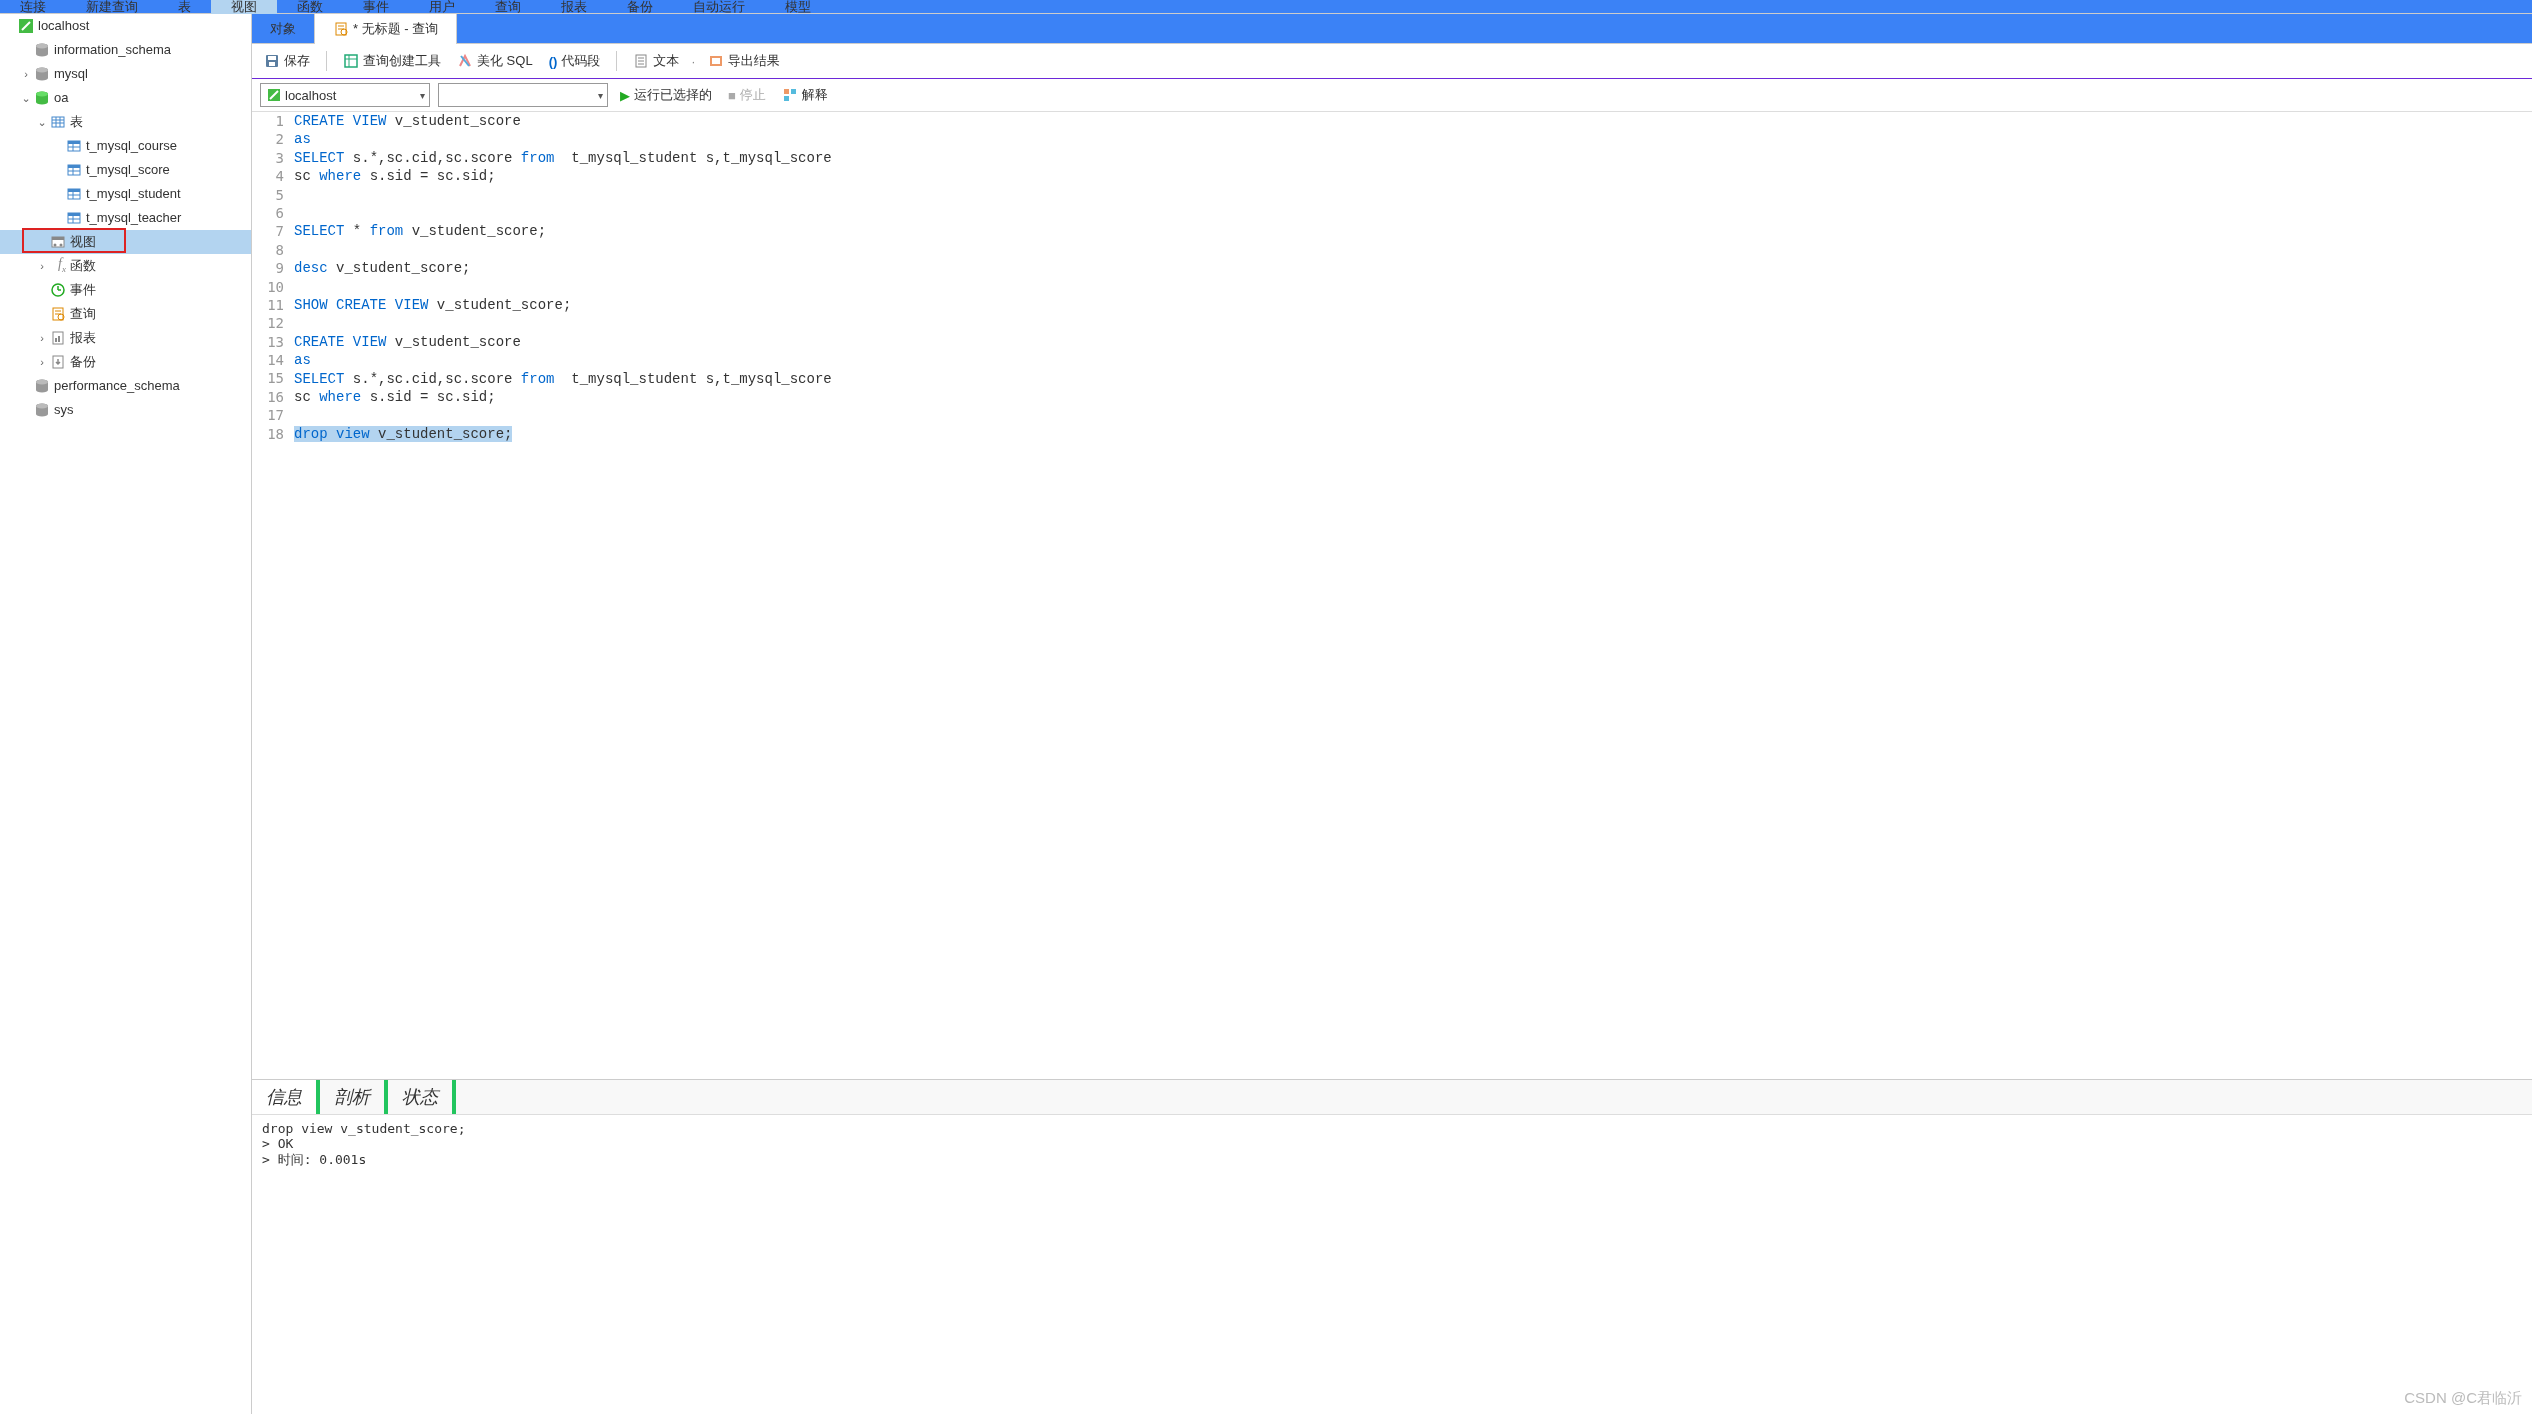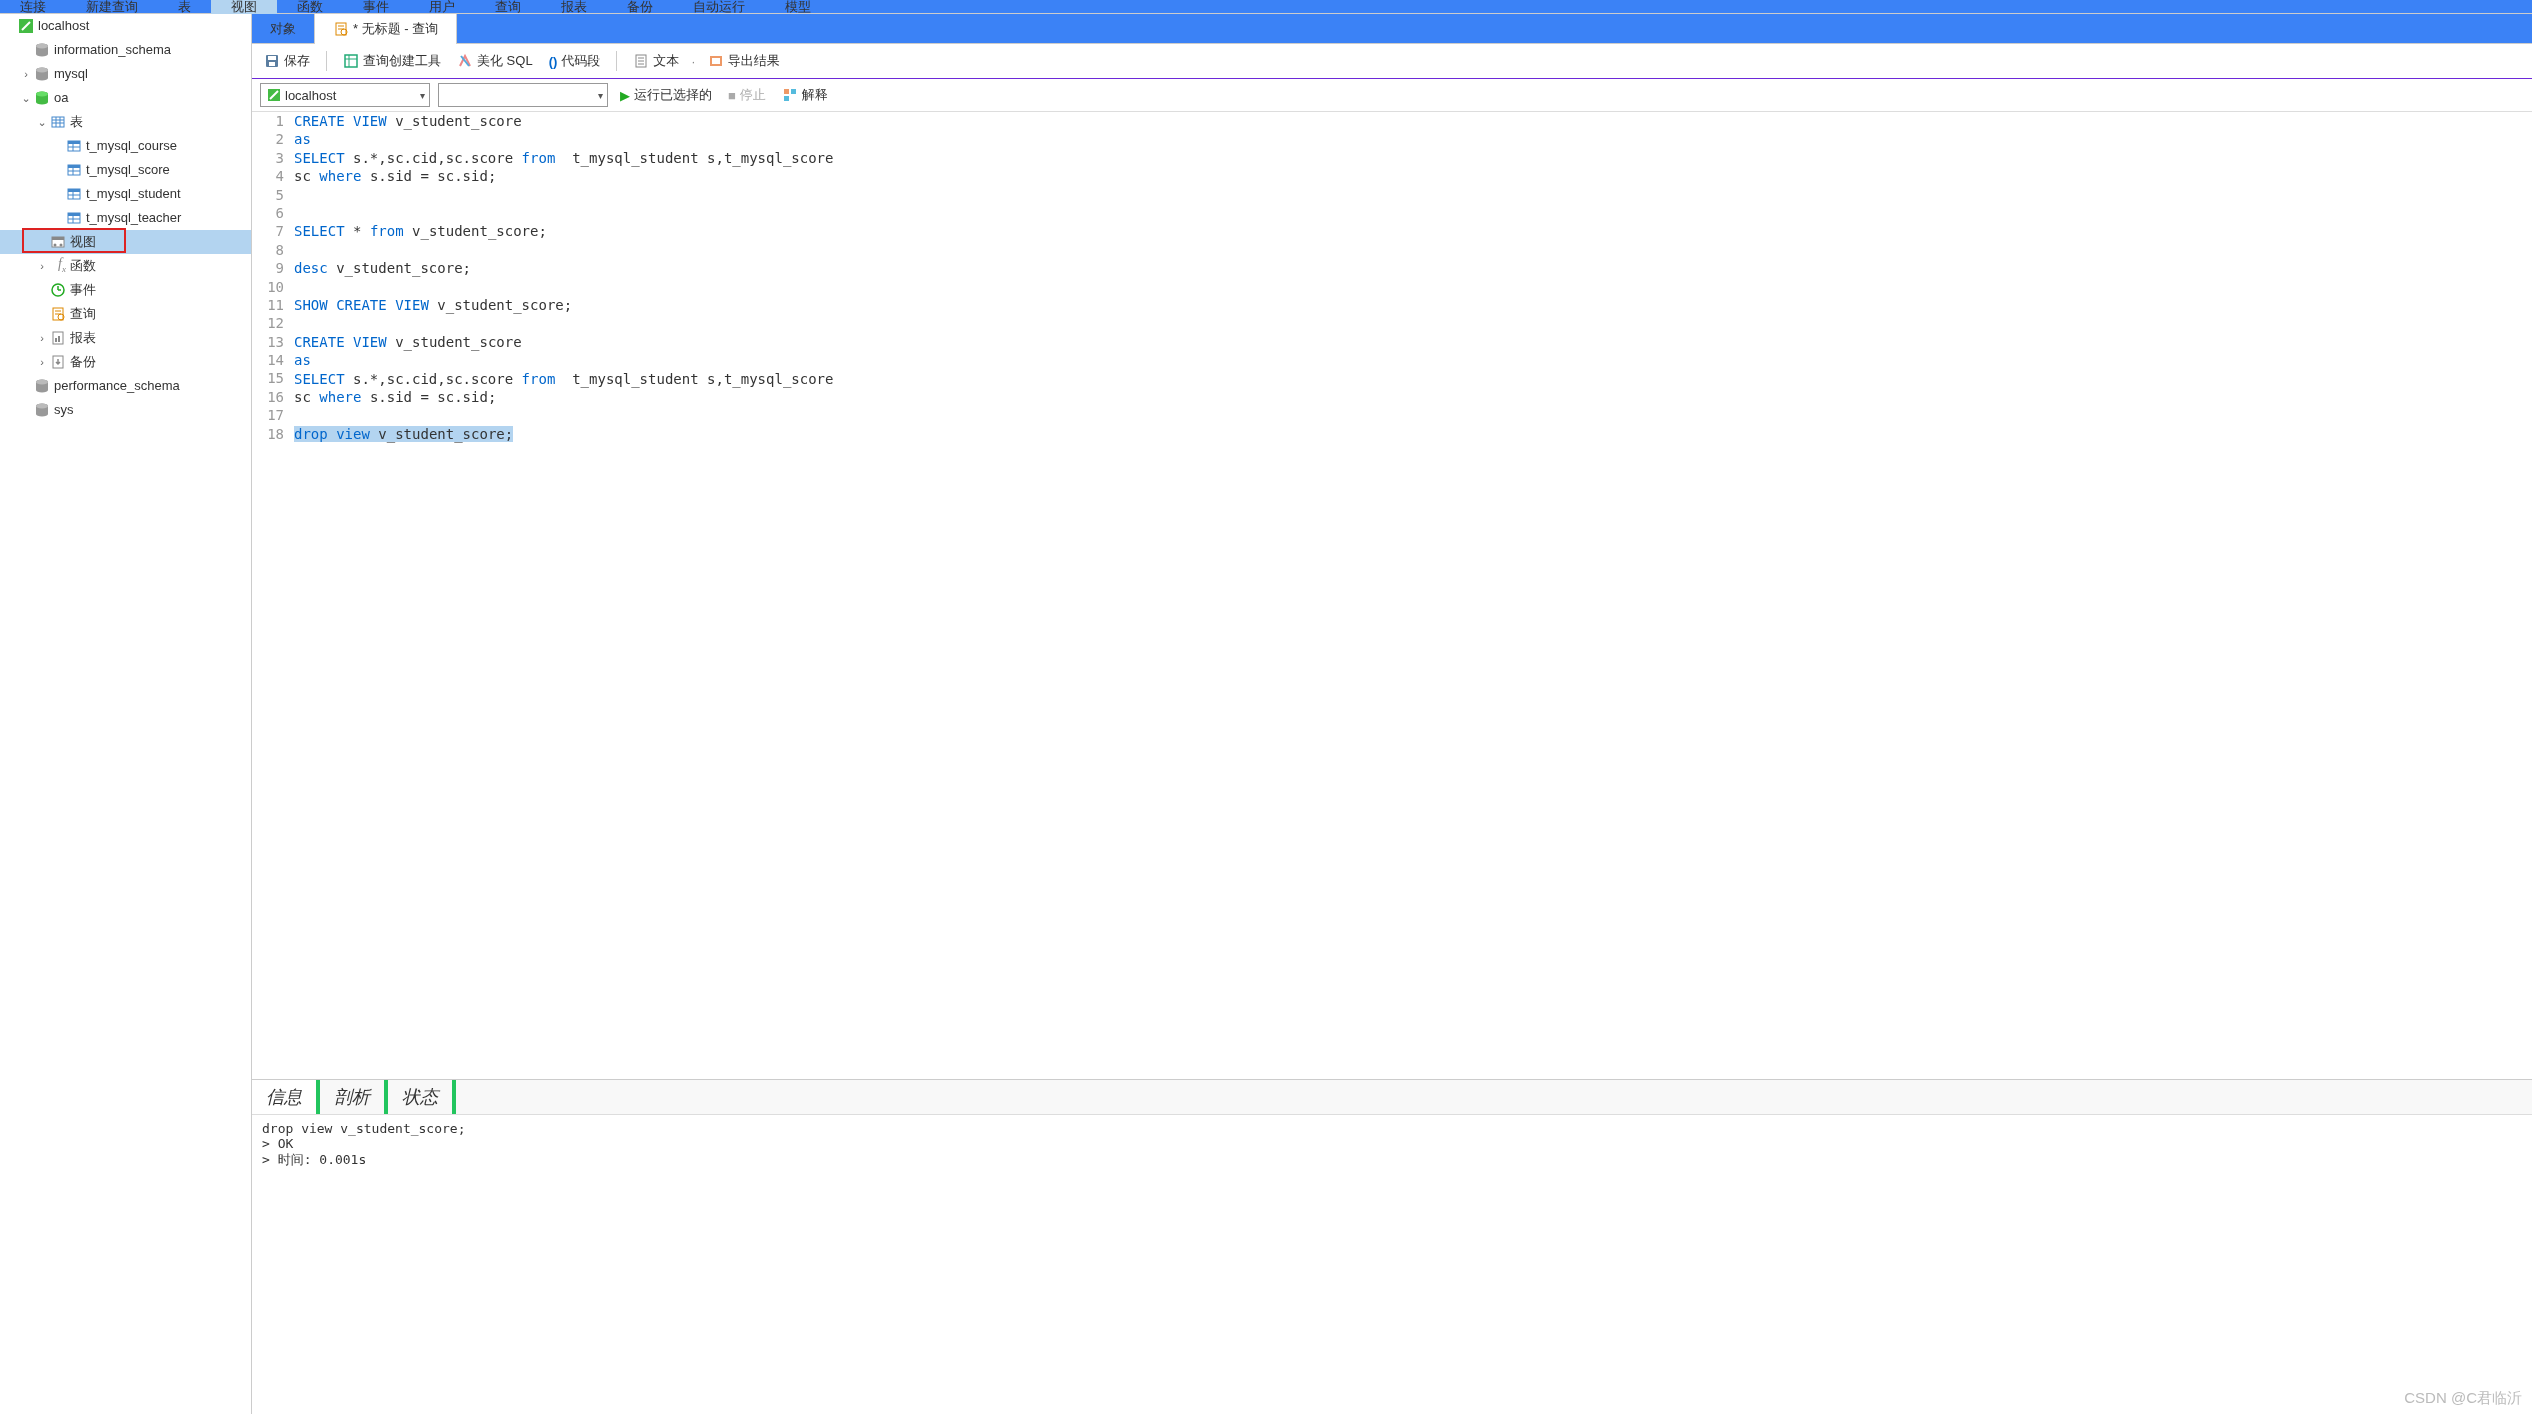--- a/index.html
+++ b/index.html
@@ -24,21 +24,21 @@
 .tab.active { background: #fff; border-bottom: 4px solid #be185d; margin-bottom: -1px; }
 .toolbar { display: flex; align-items: center; padding: 6px 8px; gap: 8px; border-bottom: 1px solid #6d28d9; background: #fff; }
 .toolbar-btn { display: flex; align-items: center; gap: 4px; padding: 2px 4px; cursor: pointer; font-size: 13px; }
 .toolbar-sep { width: 1px; height: 20px; background: #ccc; margin: 0 4px; }
 .toolbar2 { display: flex; align-items: center; padding: 4px 8px; gap: 8px; border-bottom: 1px solid #ddd; background: #fff; }
 .combo { border: 1px solid #999; height: 24px; display: flex; align-items: center; padding: 0 6px; background: #fff; position: relative; }
 .combo .arrow { position: absolute; right: 4px; font-size: 10px; color: #555; }
 .editor-area { flex: 1; display: flex; font-family: Consolas, monospace; font-size: 14px; overflow: auto; background: #fff; }
 .gutter { width: 42px; text-align: right; color: #999; padding-right: 10px; background: #fff; user-select: none; }
 .gutter div { height: 18.4px; line-height: 18.4px; }
-.code { flex: 1; white-space: pre; line-height: 18.4px; }
+.code { flex: 1; white-space: pre; line-height: 18.4px; font-family: Liberation Mono, monospace; }
 .code .kw { color: #0066cc; }
 .code .hl { background: #b3d4f0; }
 .result-tabs { display: flex; border-top: 1px solid #ccc; background: #f8f8f8; }
 .result-tab { padding: 5px 14px; cursor: pointer; border-right: 4px solid #22c55e; font-size: 18px; font-style: italic; }
 .result-tab.active { background: #fff; }
 .result-body { height: 300px; padding: 6px 10px; font-family: Consolas, monospace; font-size: 13px; white-space: pre; overflow: auto; border-top: 1px solid #ddd; background: #fff; }
 .watermark { position: fixed; right: 10px; bottom: 6px; color: #bbb; font-size: 15px; }
 svg { display: block; }
 .disabled { color: #aaa; }
 </style>

